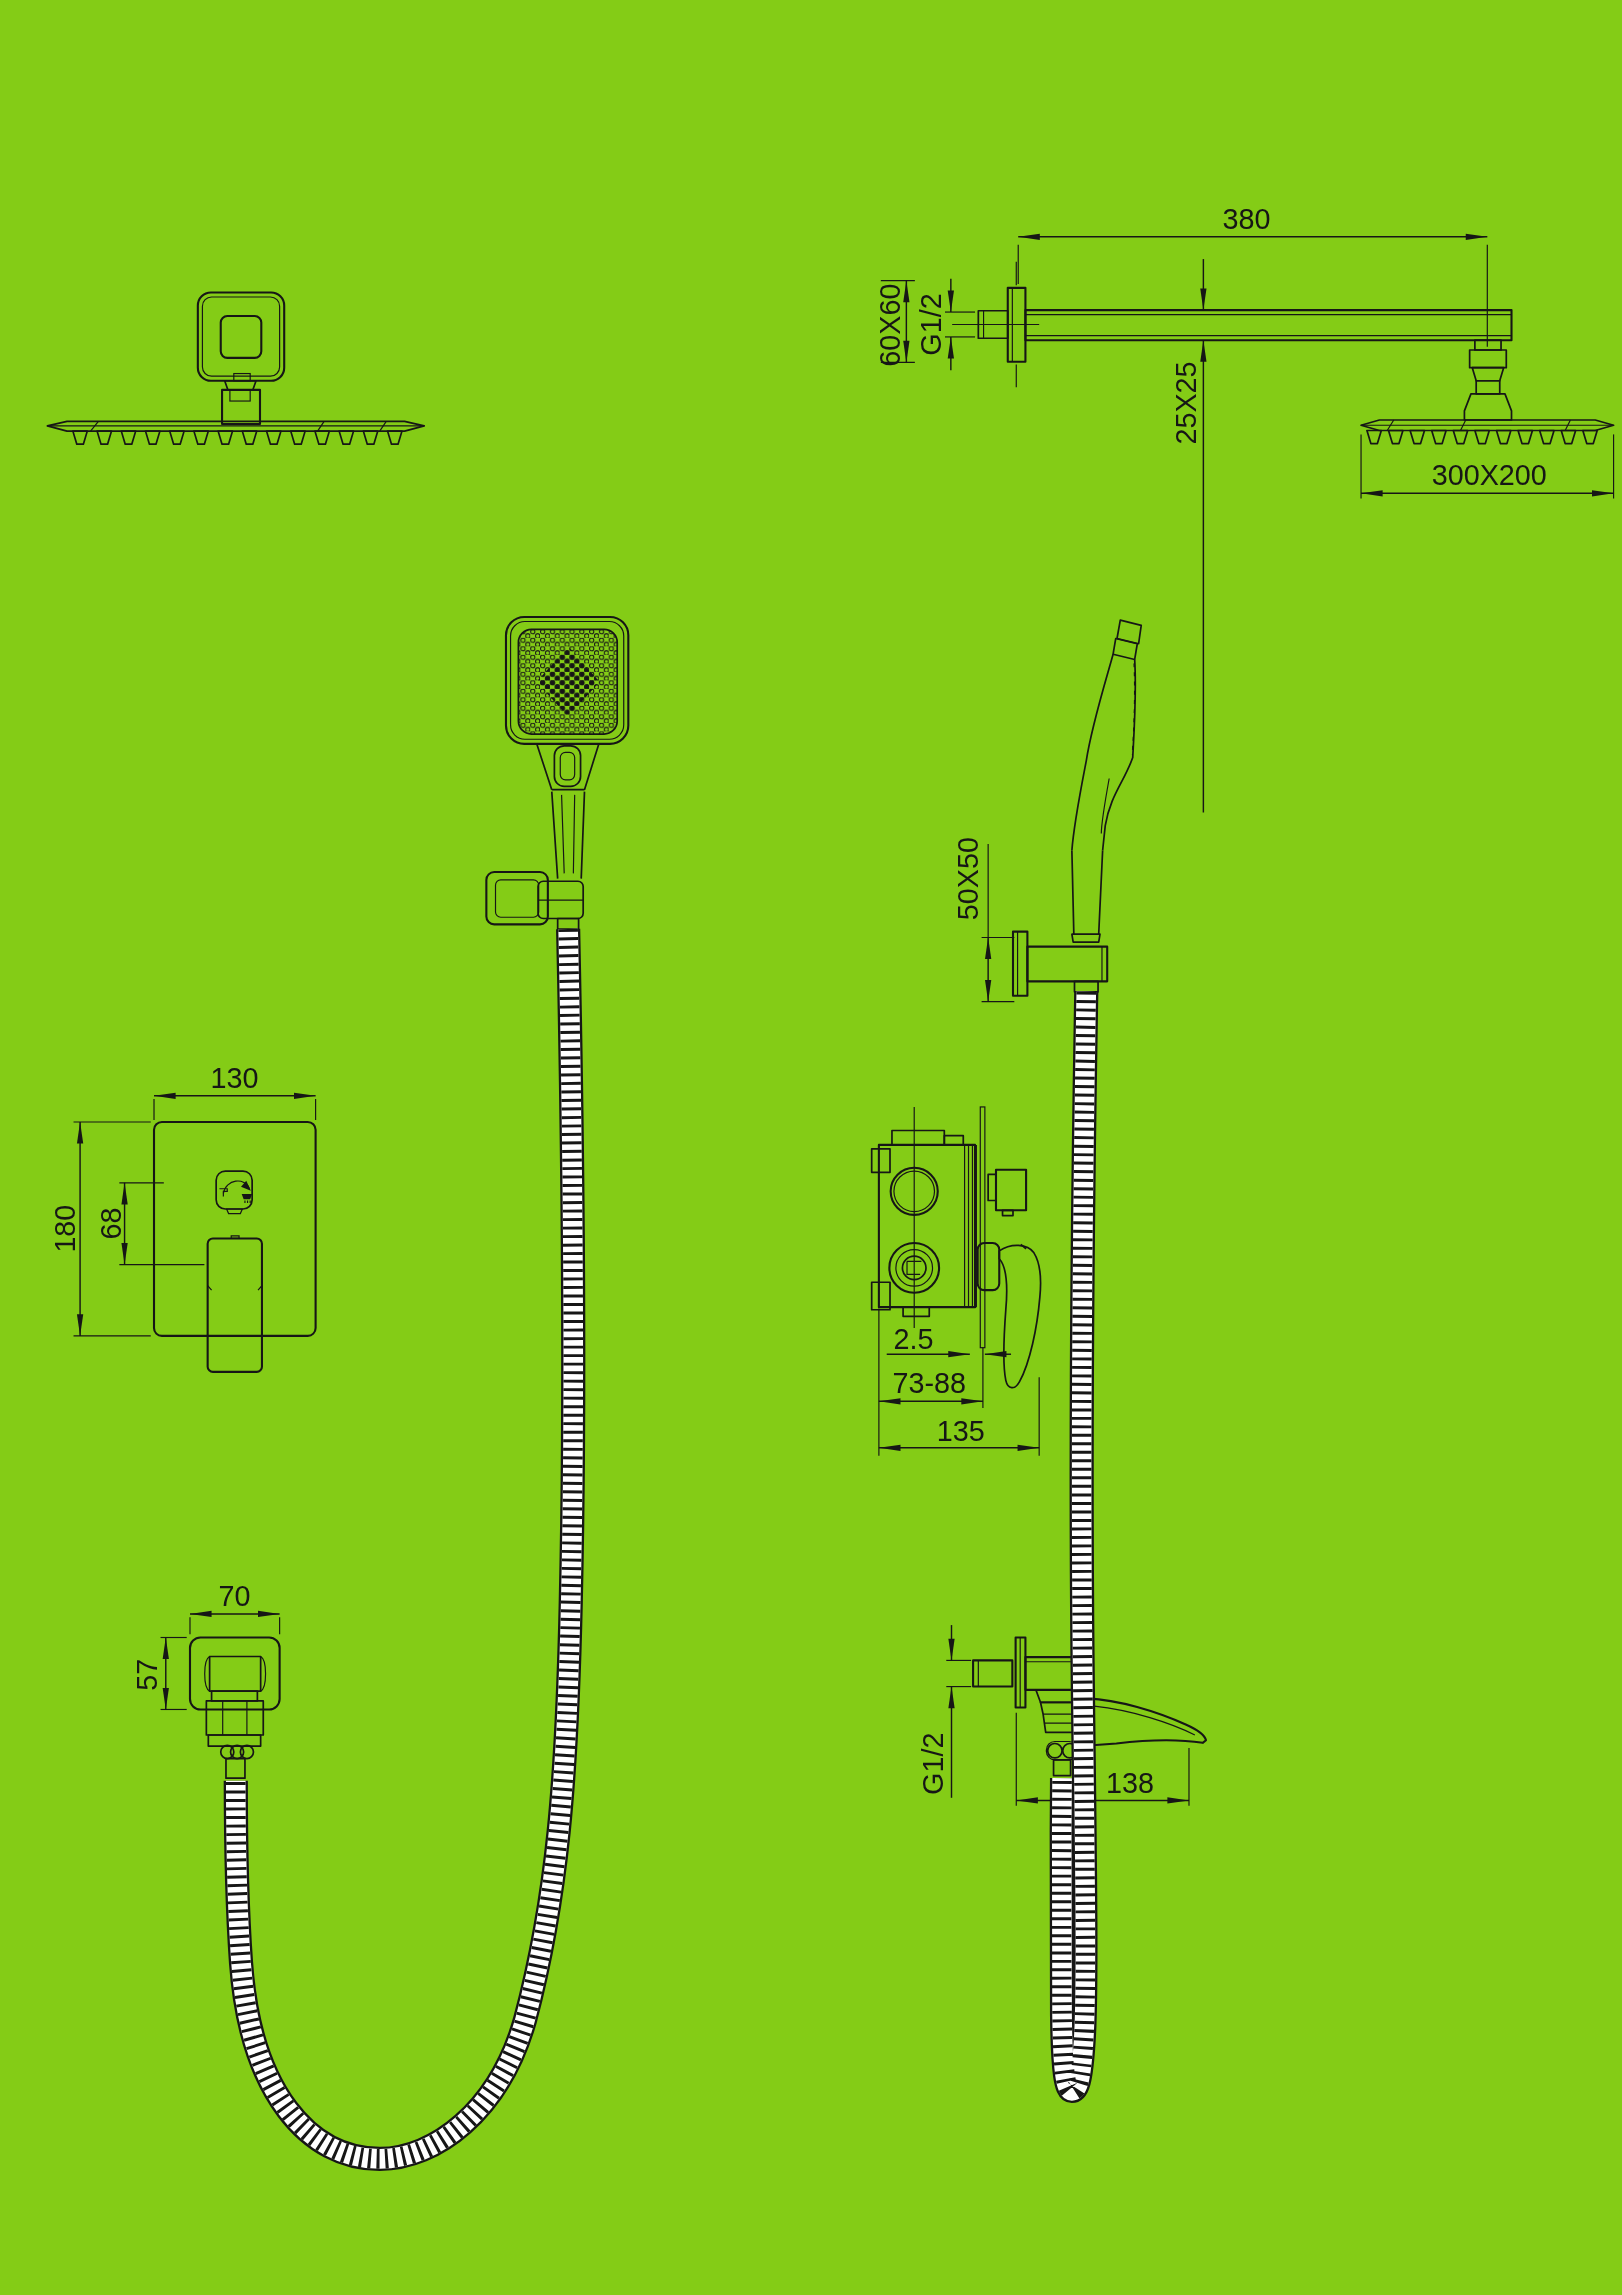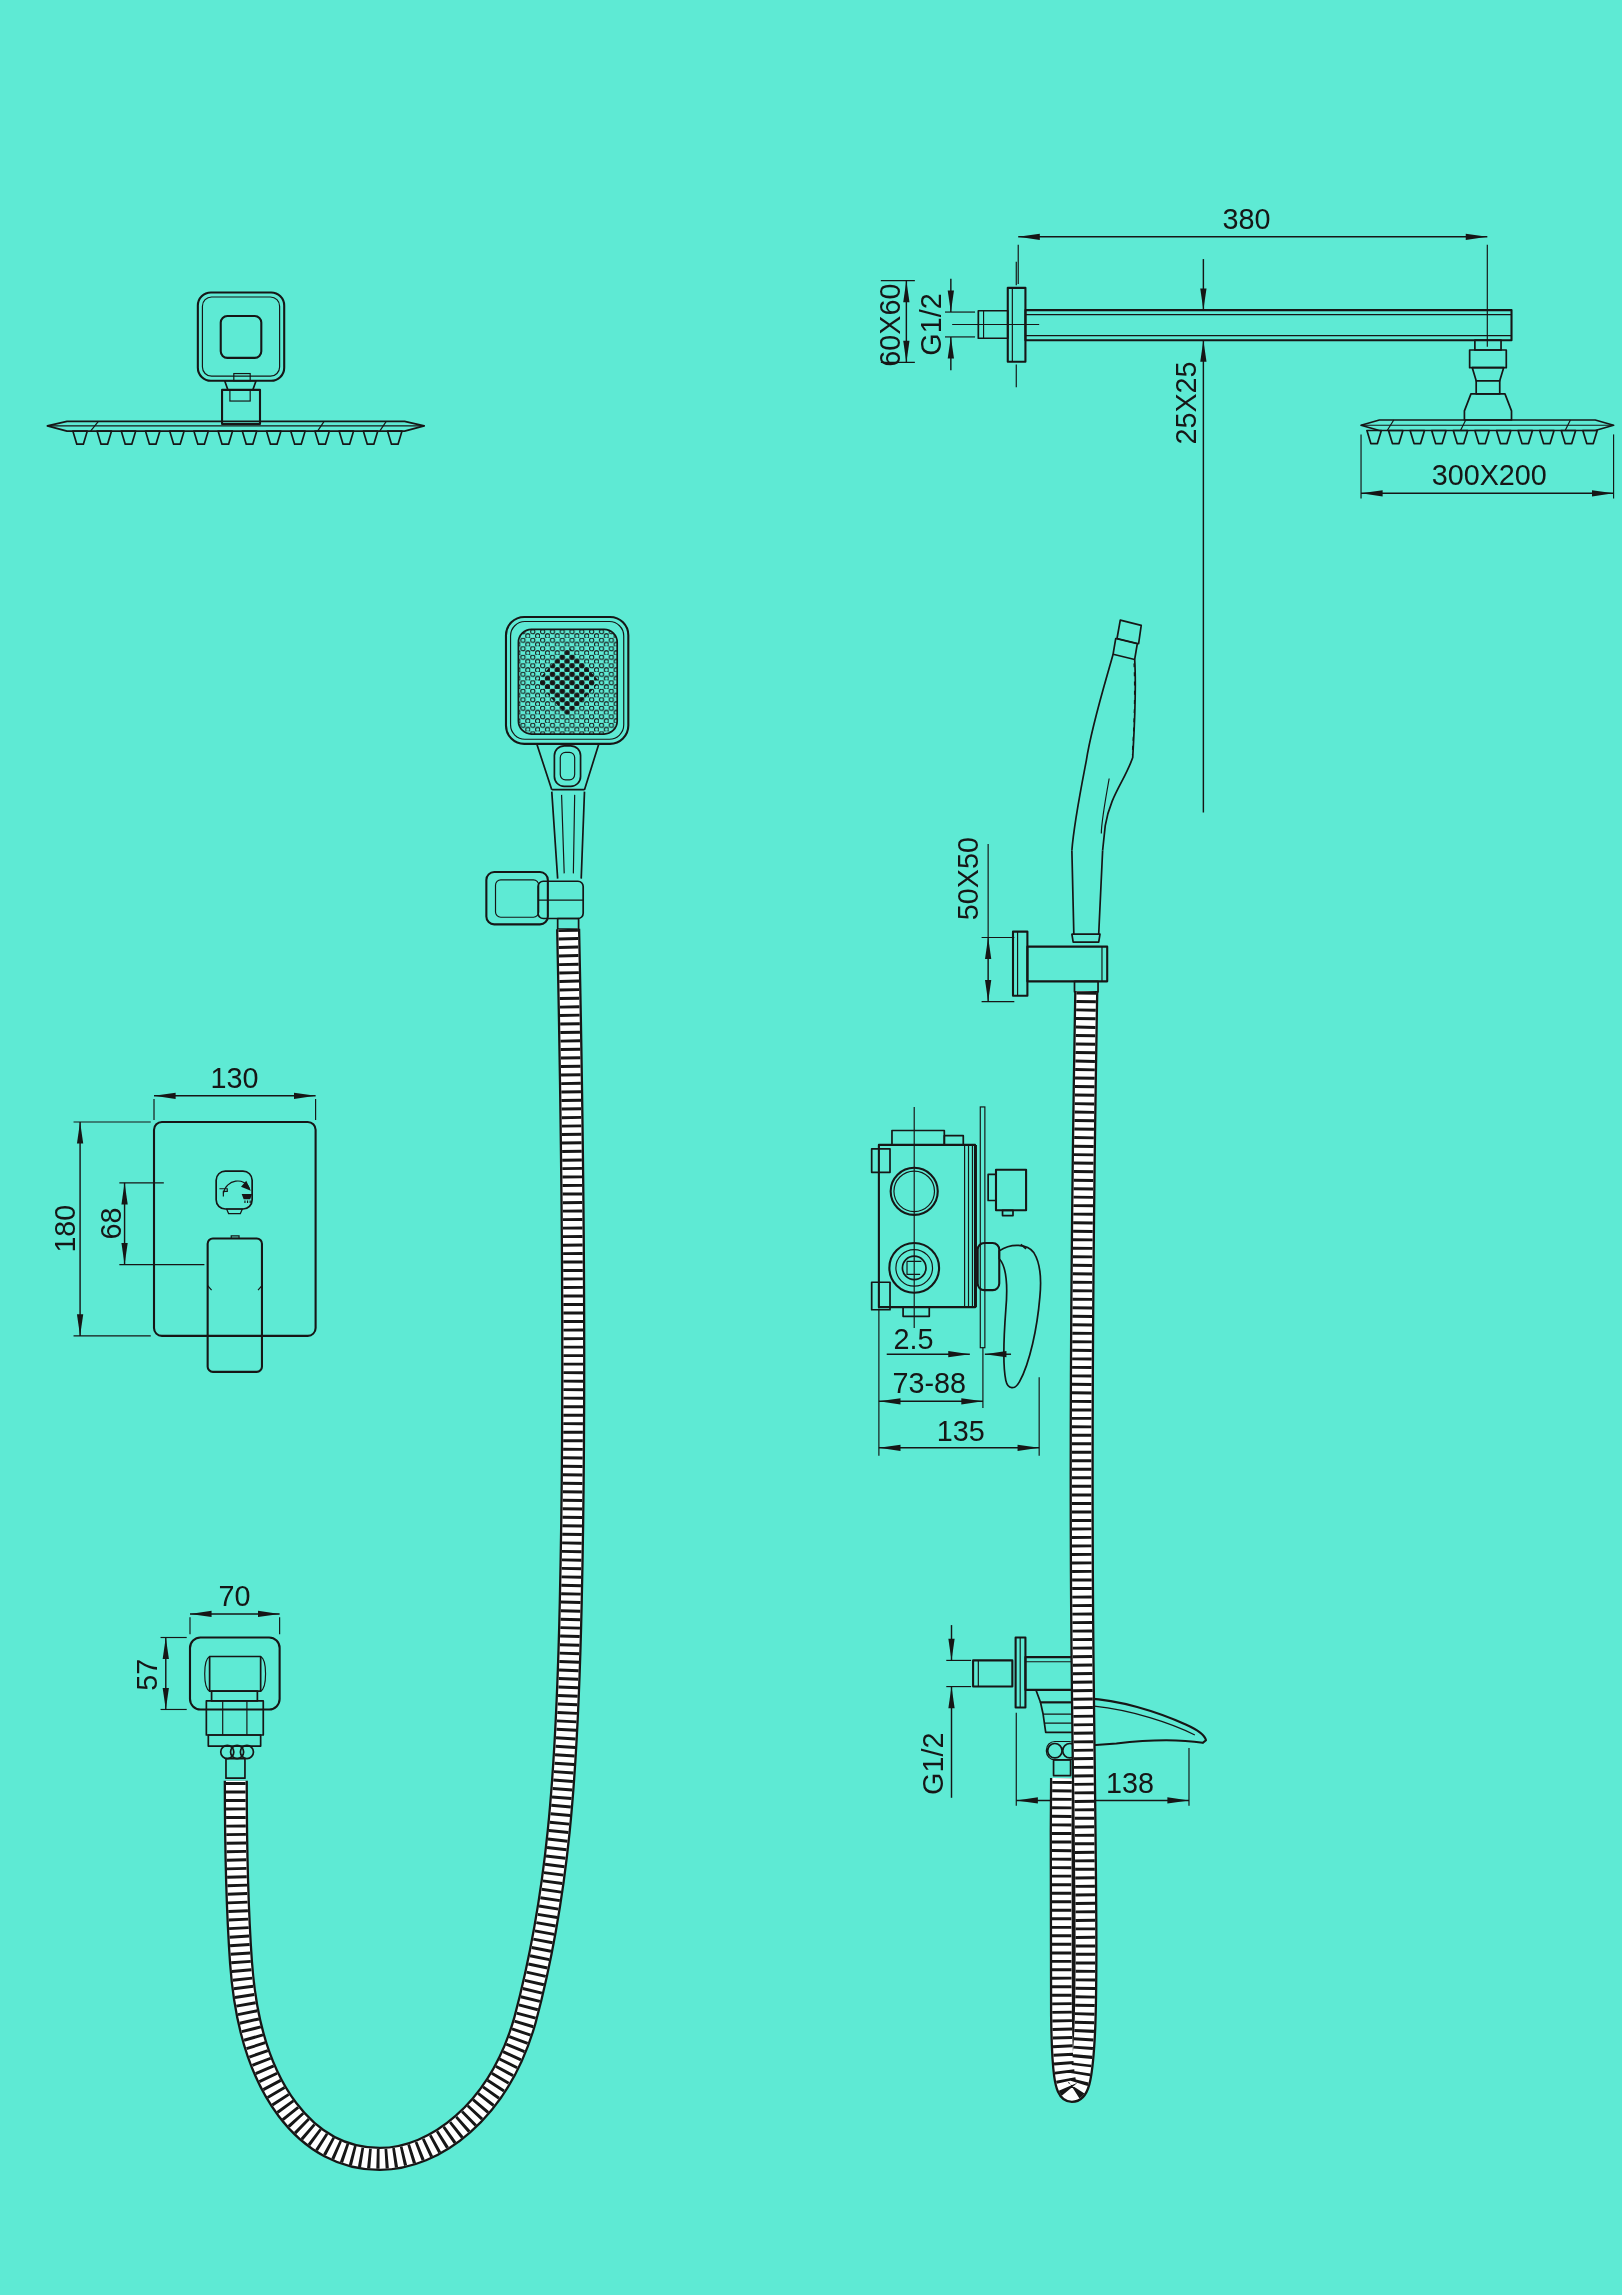--- a/index.html
+++ b/index.html
@@ -1,16 +1,16 @@
 <!DOCTYPE html>
 <html style="font-size:10.5px"><head>
 <meta charset="utf-8">
 <style>
   html,body{margin:0;padding:0;background:#ffffff;}
-  .sheet{position:relative;width:1623px;height:2295px;background:#5eead4;overflow:hidden;
+  .sheet{position:relative;width:1623px;height:2295px;background:#84cc16;overflow:hidden;
          font-family:"Liberation Sans", sans-serif;}
   svg{position:absolute;left:0;top:0;}
   .ln{fill:none;stroke:#161616;stroke-width:3.2;stroke-linejoin:round;}
   .l2{fill:none;stroke:#161616;stroke-width:2.6;stroke-linejoin:round;}
   .tn{fill:none;stroke:#161616;stroke-width:1.8;}
   .dl{fill:none;stroke:#161616;stroke-width:2.2;}
   .sld{fill:#161616;stroke:none;}
   .dim-text{font-family:"Liberation Sans","DejaVu Sans",sans-serif;font-size:44px;fill:#161616;}
   .h1{fill:none;stroke:#161616;stroke-width:37;stroke-linecap:butt;}
   .h2{fill:none;stroke:#ffffff;stroke-width:30;stroke-linecap:butt;}

